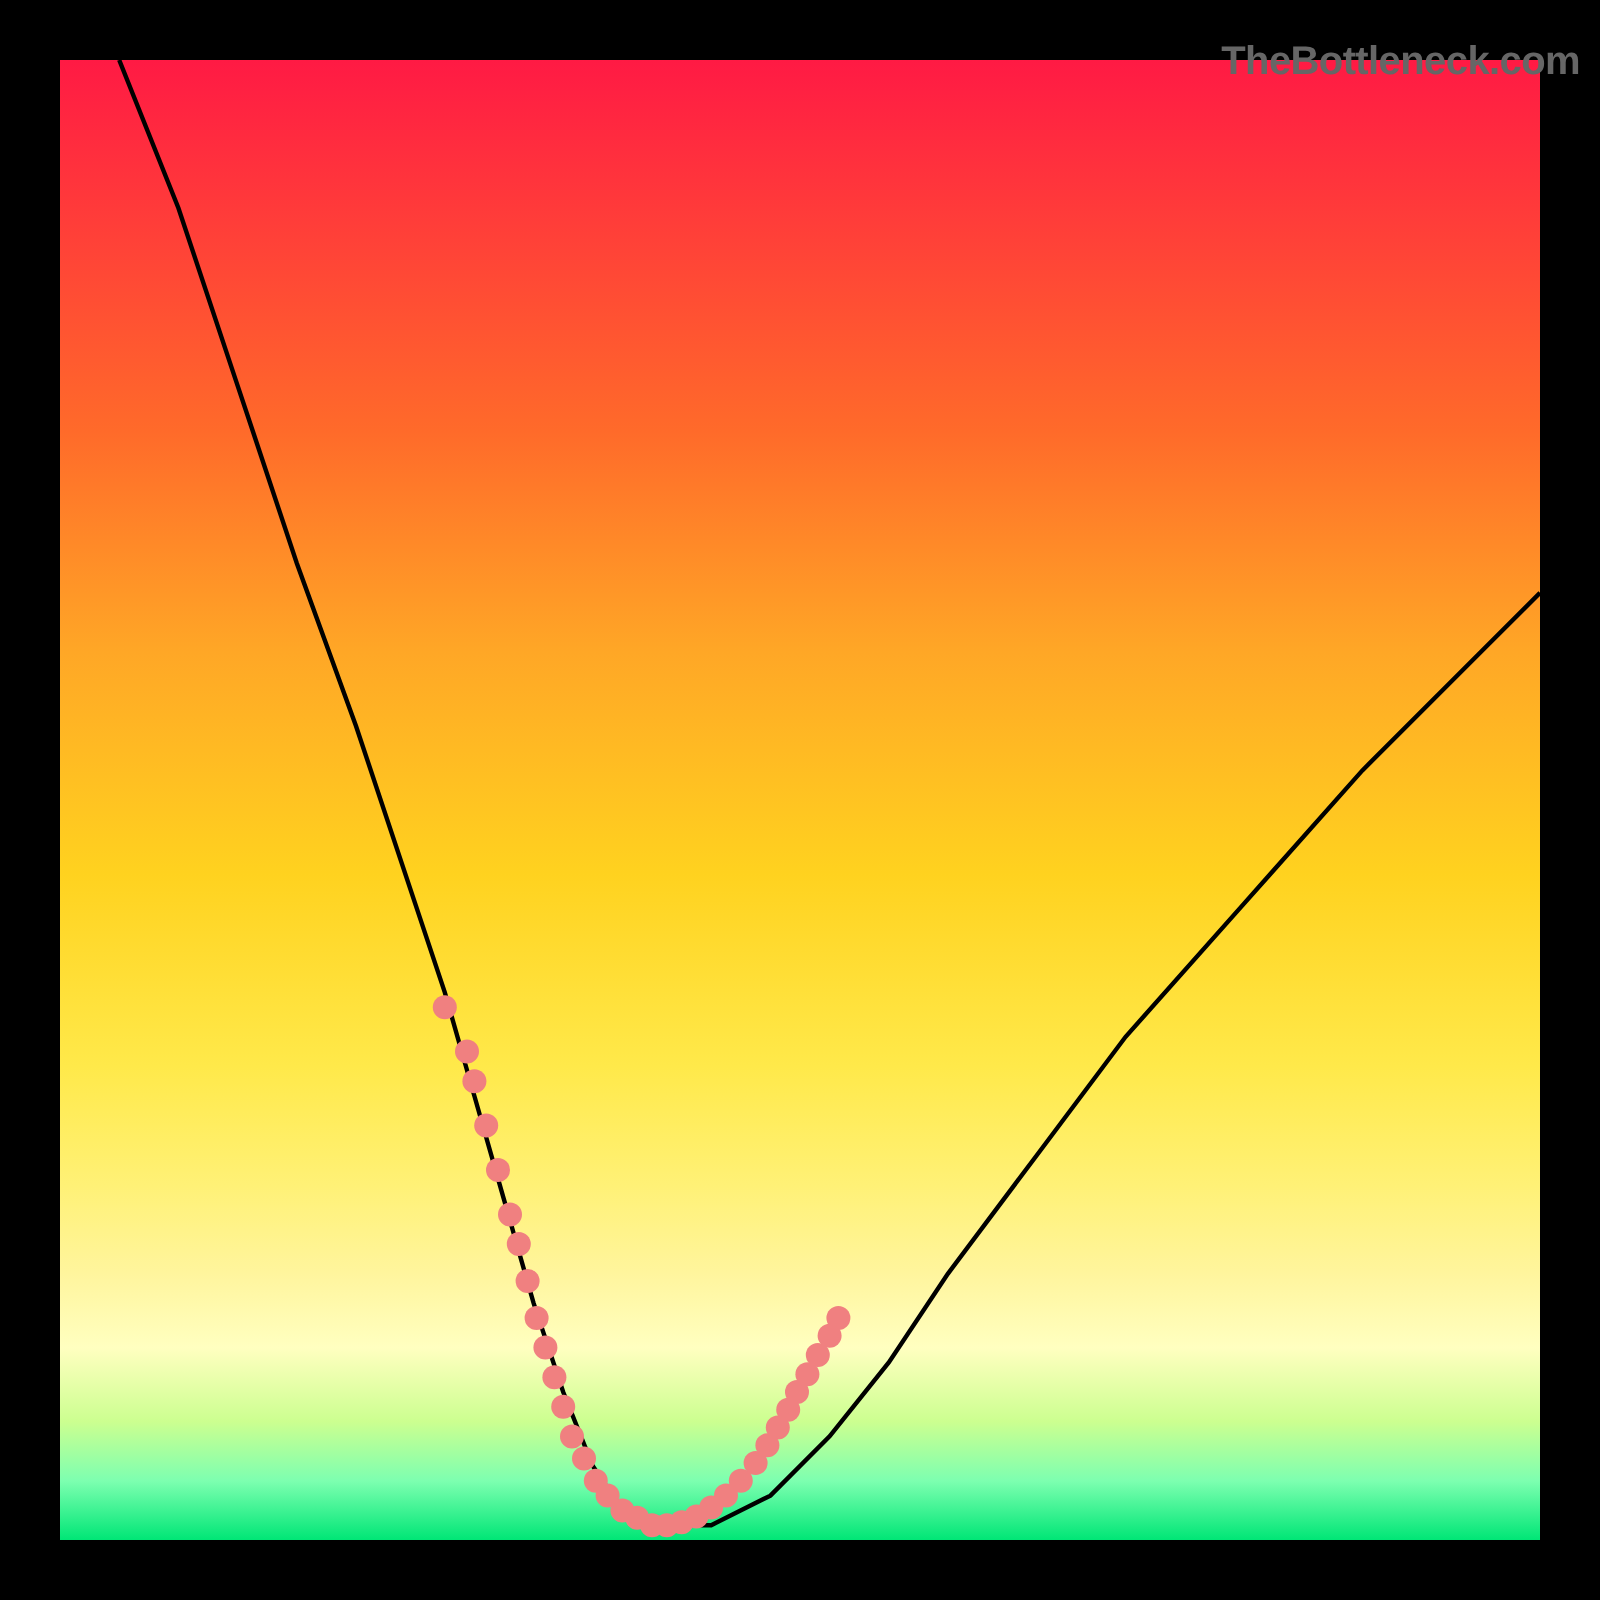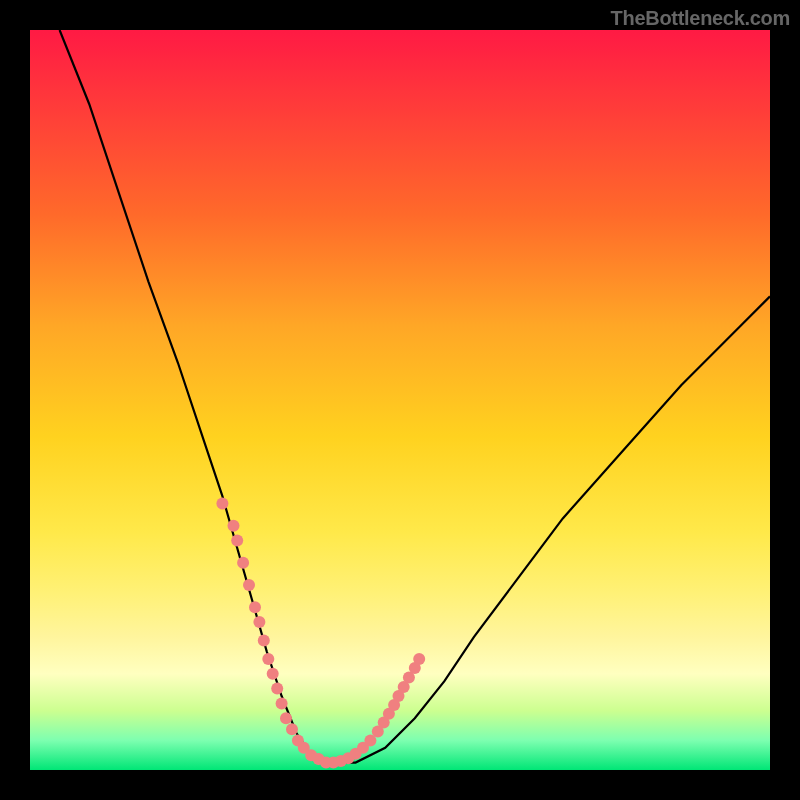--- a/index.html
+++ b/index.html
@@ -33,21 +33,21 @@
       #fff176 76%,
       #fff59d 82%,
       #ffffc0 87%,
       #ccff90 92%,
       #7dffb0 96%,
       #00e676 100%
     );
   }
   .watermark {
     position: absolute;
-    top: 7px;
+    top: 20px;
     right: 10px;
     font-size: 20px;
     font-weight: bold;
     color: #666;
     font-family: Arial, sans-serif;
     letter-spacing: -0.3px;
   }
   svg.curve {
     position: absolute;
     left: 0;

